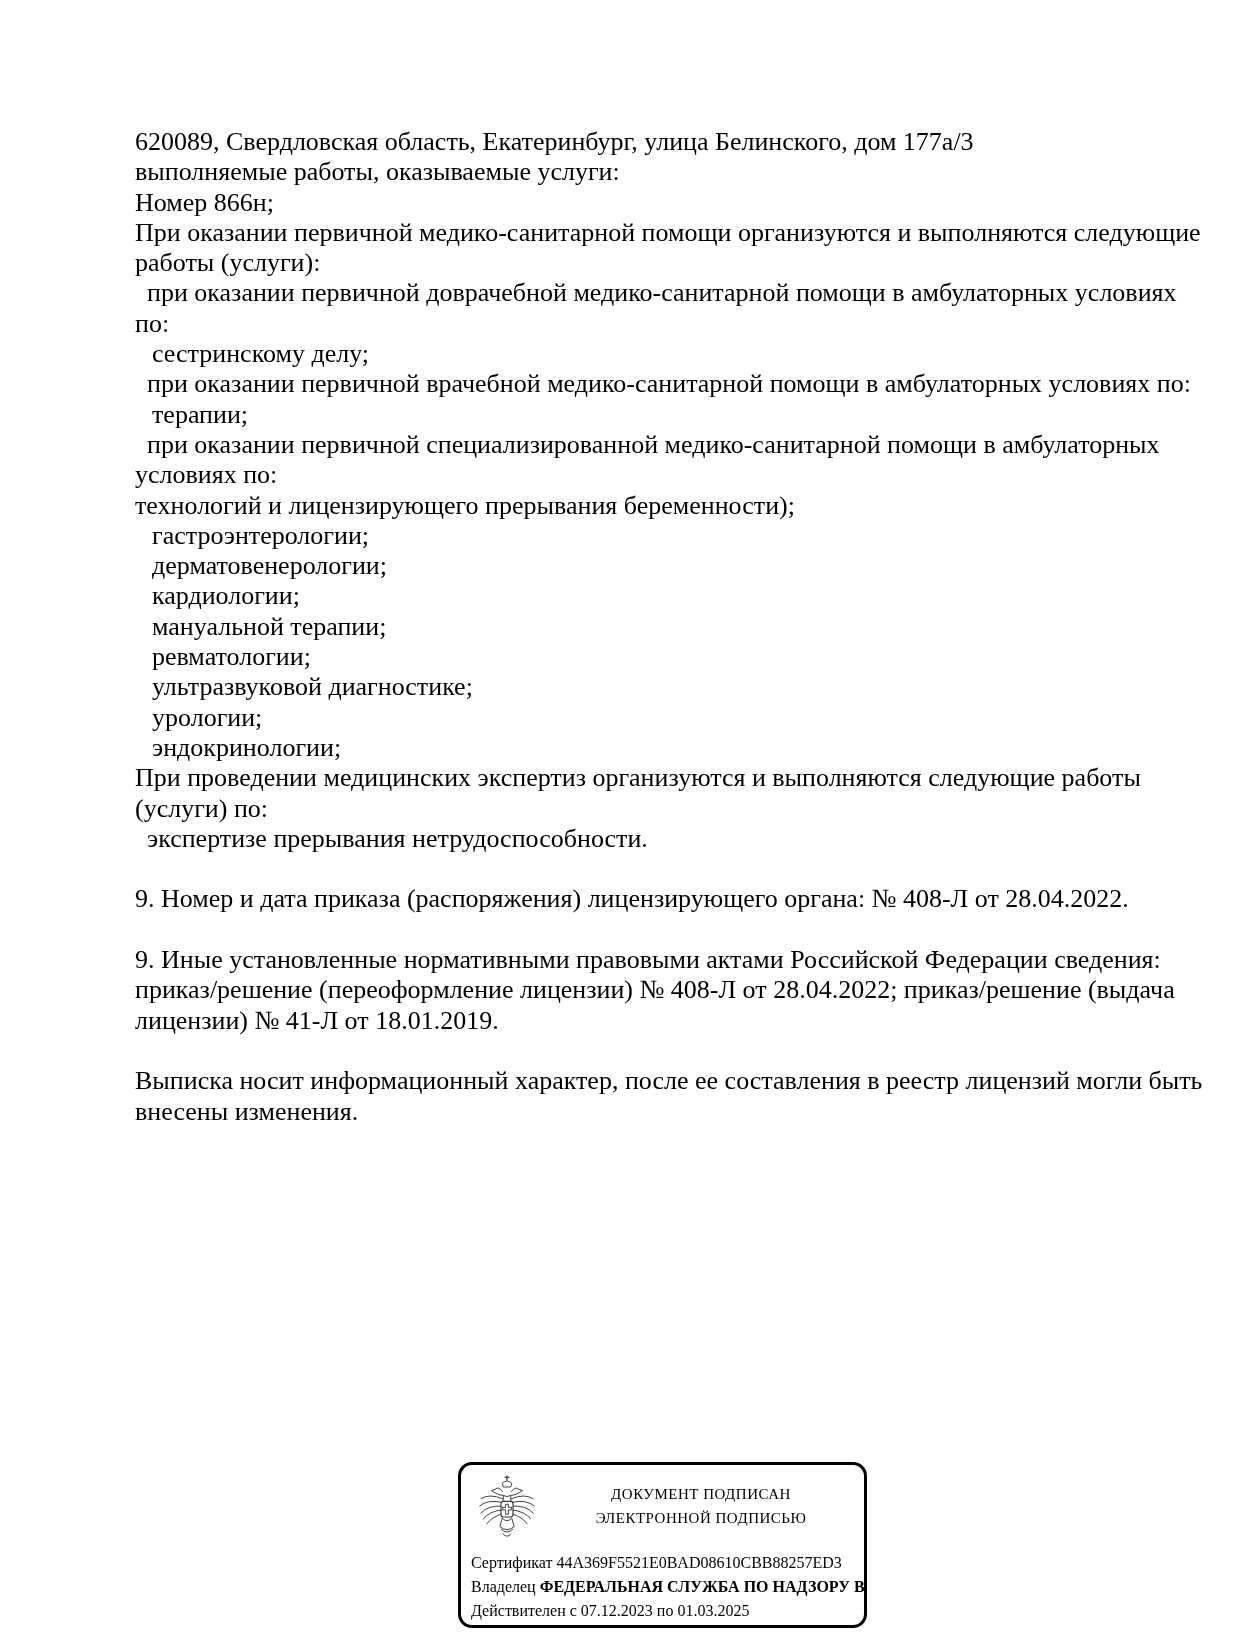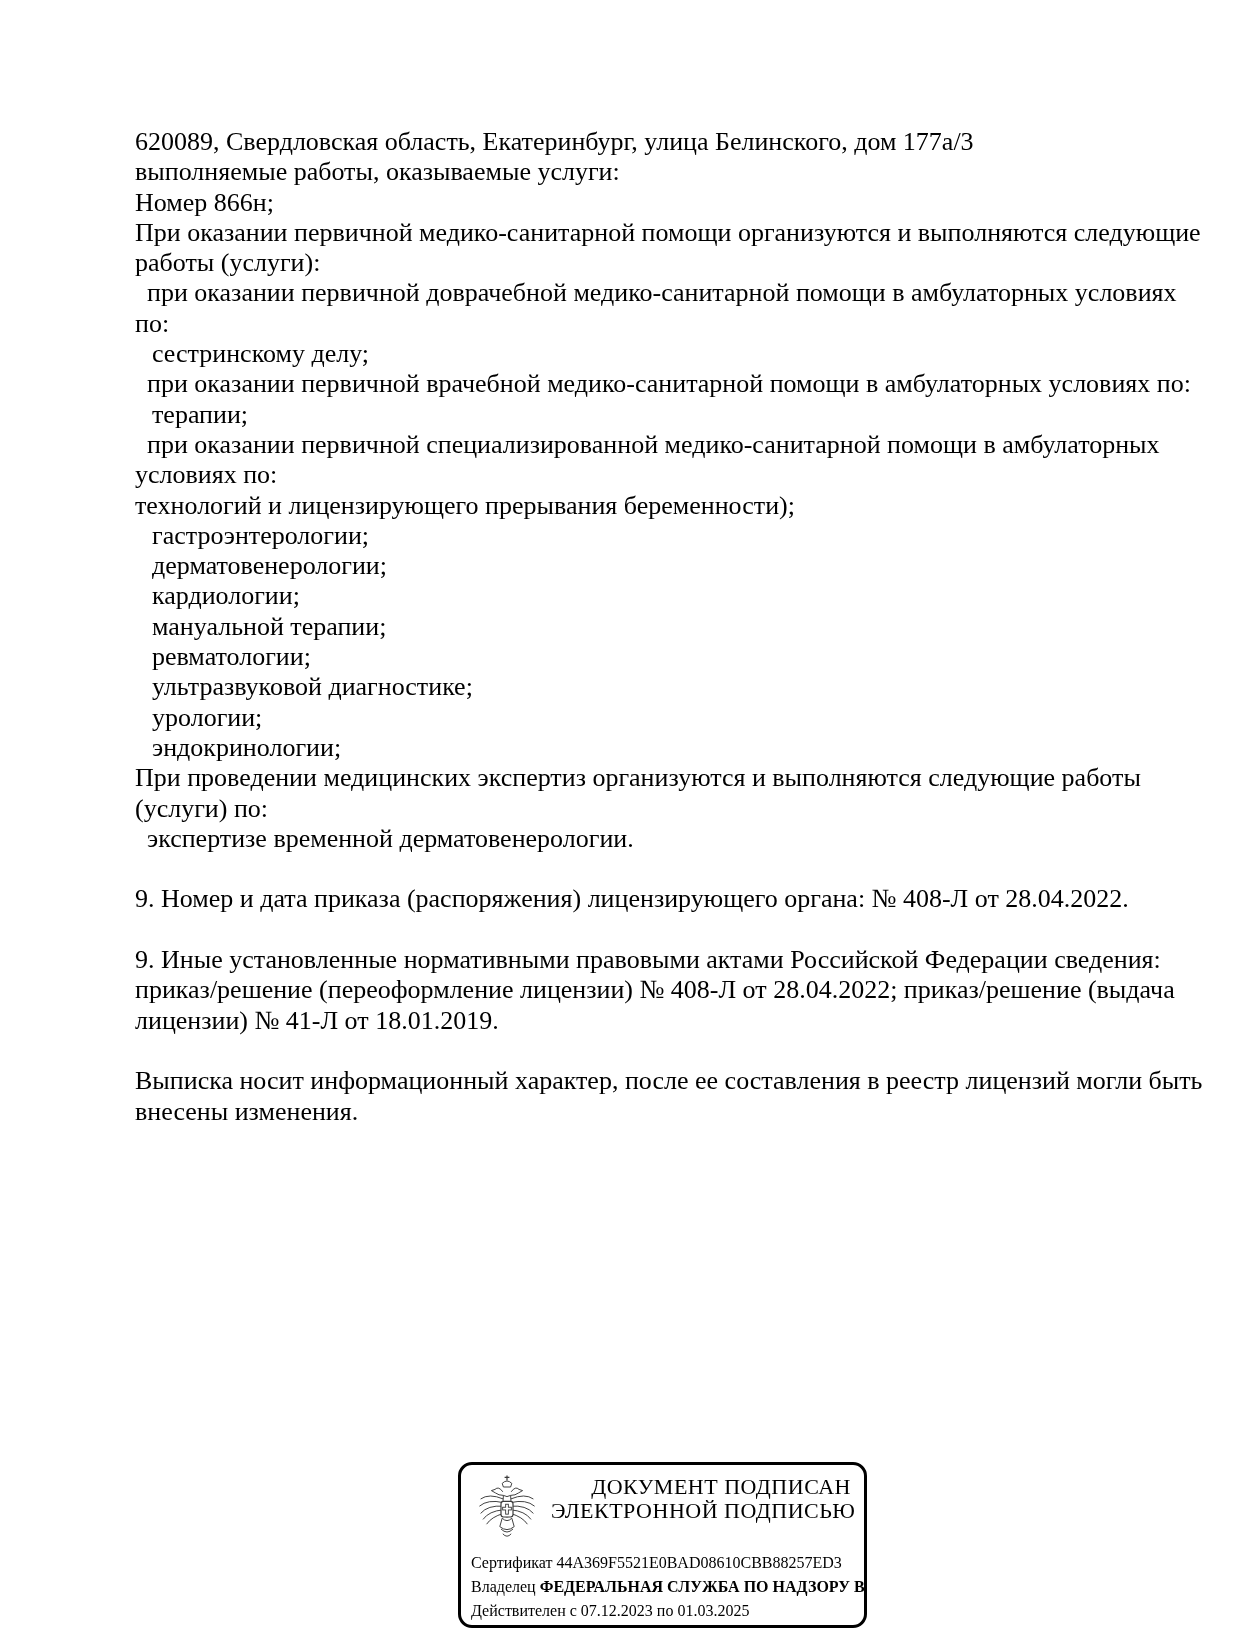--- a/index.html
+++ b/index.html
@@ -30,23 +30,23 @@
     width:403px;height:160px;
     border:3px solid #000;
     border-radius:14px;
     background:#fff;
     overflow:hidden;
   }
   #stamp .emblem{
     position:absolute;left:16px;top:9px;width:60px;height:74px;
   }
   #stamp .stamp-title{
-    position:absolute;left:90px;top:10px;width:300px;
-    text-align:right;
-    font-size:22px;line-height:24px;
+    position:absolute;left:90px;top:17px;width:300px;
+    text-align:center;
+    font-size:15px;line-height:24px;
     letter-spacing:0.5px;
     white-space:nowrap;
   }
   #stamp .stamp-info{
     position:absolute;left:10px;top:86px;width:450px;
     font-size:16px;line-height:23.8px;
     white-space:nowrap;
   }
   #stamp .stamp-info .row{white-space:nowrap;}
   #stamp .owner-value{font-weight:bold;}
@@ -73,21 +73,21 @@
       <div class="line ind2">гастроэнтерологии;</div>
       <div class="line ind2">дерматовенерологии;</div>
       <div class="line ind2">кардиологии;</div>
       <div class="line ind2">мануальной терапии;</div>
       <div class="line ind2">ревматологии;</div>
       <div class="line ind2">ультразвуковой диагностике;</div>
       <div class="line ind2">урологии;</div>
       <div class="line ind2">эндокринологии;</div>
       <div class="line ind0">При проведении медицинских экспертиз организуются и выполняются следующие работы</div>
       <div class="line ind0">(услуги) по:</div>
-      <div class="line ind1">экспертизе временной дерматовенерологии.</div>
+      <div class="line ind1">экспертизе прерывания нетрудоспособности.</div>
       <div class="line ind0">&nbsp;</div>
       <div class="line ind0">9. Номер и дата приказа (распоряжения) лицензирующего органа: № 408-Л от 28.04.2022.</div>
       <div class="line ind0">&nbsp;</div>
       <div class="line ind0">9. Иные установленные нормативными правовыми актами Российской Федерации сведения:</div>
       <div class="line ind0">приказ/решение (переоформление лицензии) № 408-Л от 28.04.2022; приказ/решение (выдача</div>
       <div class="line ind0">лицензии) № 41-Л от 18.01.2019.</div>
       <div class="line ind0">&nbsp;</div>
       <div class="line ind0">Выписка носит информационный характер, после ее составления в реестр лицензий могли быть</div>
       <div class="line ind0">внесены изменения.</div>
     </div>

